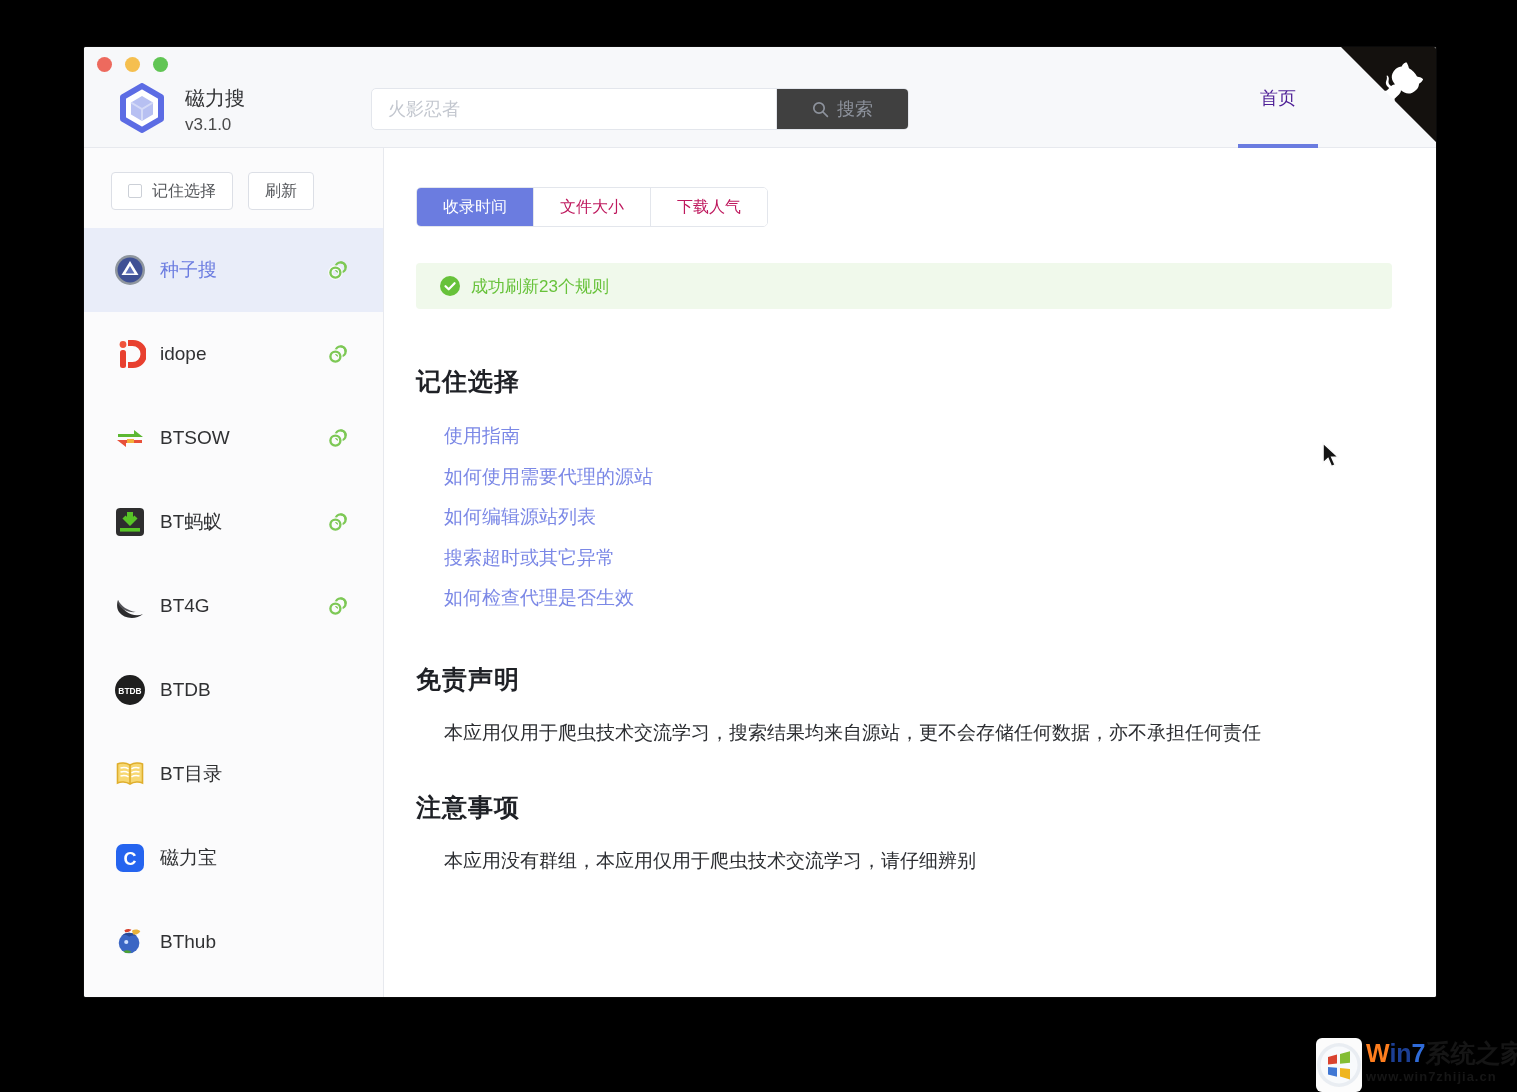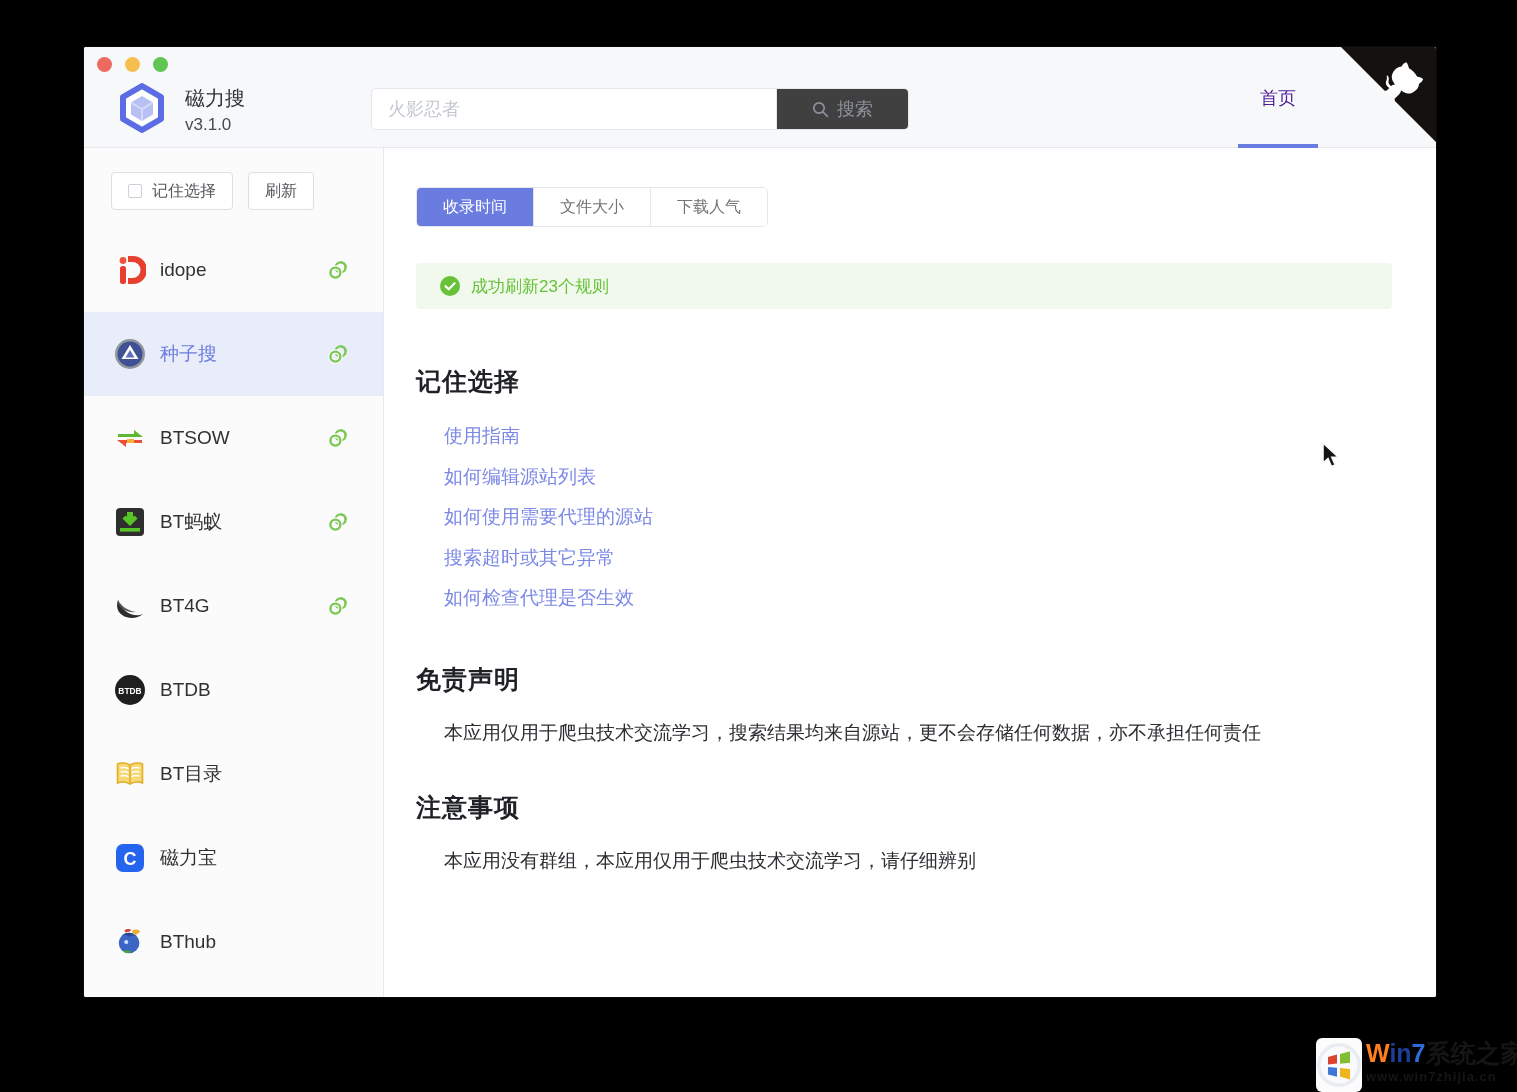--- a/index.html
+++ b/index.html
@@ -76,21 +76,21 @@
   .src-label{ margin-left:14px; font-size:19px; color:#303133; flex:1; }
   .src-item.selected .src-label{ color:#6b7ce0; }
   .proxy-ic{ width:22px; height:22px; flex:none; }
 
   
   .content{ flex:1; background:#fff; padding:39px 8px 0 32px; overflow:hidden; }
 
   .tabs{ display:inline-flex; border:1px solid #e3e6ec; border-radius:5px; overflow:hidden; }
   .tab{
     height:38px; line-height:36px; padding:0 26px; font-size:16px; background:#fff;
-    color:#737373; border:0; border-left:1px solid #e3e6ec; cursor:pointer; font-family:inherit;
+    color:#be185d; border:0; border-left:1px solid #e3e6ec; cursor:pointer; font-family:inherit;
   }
   .tab:first-child{ border-left:0; }
   .tab.active{ background:#6b7ce0; color:#fff; }
 
   .alert{
     margin-top:36px; margin-right:36px; height:46px; background:#f0f9eb; border-radius:4px;
     display:flex; align-items:center; padding:0 16px 0 24px; gap:11px;
   }
   .alert-text{ color:#67c23a; font-size:17px; }
 
@@ -178,49 +178,49 @@
           <span class="cbx"></span>
           <span>记住选择</span>
         </button>
         <button class="side-btn">
           <span>刷新</span>
         </button>
       </div>
 
       <div class="src-list">
 
-        <div class="src-item">
-          <span class="src-icon">
-            <svg width="32" height="32" viewBox="0 0 32 32">
-              <circle cx="9" cy="6.5" r="3.4" fill="#f0543c"></circle>
-              <rect x="6" y="12" width="6" height="18" rx="2.5" fill="#e8402f"></rect>
-              <path d="M14 2 h5 a14 14 0 0 1 0 28 h-5 v-6 h4.5 a8 8 0 0 0 0 -16 H14 Z" fill="#e8402f"></path>
-            </svg>
-          </span>
-          <span class="src-label">idope</span>
-          <span class="proxy-ic">
-            <svg width="22" height="22" viewBox="0 0 22 22">
-              <circle cx="13.6" cy="8.4" r="5" fill="none" stroke="#7dc855" stroke-width="2.4"></circle>
-              <circle cx="8.4" cy="13.6" r="5" fill="none" stroke="#fbfbfc" stroke-width="4.6"></circle>
-              <circle cx="8.4" cy="13.6" r="5" fill="none" stroke="#7dc855" stroke-width="2.4"></circle>
-              <path d="M13.6 3.4 a5 5 0 0 1 5 5" fill="none" stroke="#7dc855" stroke-width="2.4"></path>
-            </svg>
-          </span>
-        </div>
-
         <div class="src-item selected">
           <span class="src-icon">
             <svg width="32" height="32" viewBox="0 0 32 32">
               <circle cx="16" cy="16" r="15" fill="#8f969e"></circle>
               <circle cx="16" cy="16" r="12.5" fill="#3f5094"></circle>
               <path d="M16 7 L24.5 21 L7.5 21 Z" fill="#ffffff"></path>
               <path d="M16 12 L20.5 19.5 L11.5 19.5 Z" fill="#5d6fba"></path>
             </svg>
           </span>
           <span class="src-label">种子搜</span>
+          <span class="proxy-ic">
+            <svg width="22" height="22" viewBox="0 0 22 22">
+              <circle cx="13.6" cy="8.4" r="5" fill="none" stroke="#7dc855" stroke-width="2.4"></circle>
+              <circle cx="8.4" cy="13.6" r="5" fill="none" stroke="#fbfbfc" stroke-width="4.6"></circle>
+              <circle cx="8.4" cy="13.6" r="5" fill="none" stroke="#7dc855" stroke-width="2.4"></circle>
+              <path d="M13.6 3.4 a5 5 0 0 1 5 5" fill="none" stroke="#7dc855" stroke-width="2.4"></path>
+            </svg>
+          </span>
+        </div>
+
+        <div class="src-item">
+          <span class="src-icon">
+            <svg width="32" height="32" viewBox="0 0 32 32">
+              <circle cx="9" cy="6.5" r="3.4" fill="#f0543c"></circle>
+              <rect x="6" y="12" width="6" height="18" rx="2.5" fill="#e8402f"></rect>
+              <path d="M14 2 h5 a14 14 0 0 1 0 28 h-5 v-6 h4.5 a8 8 0 0 0 0 -16 H14 Z" fill="#e8402f"></path>
+            </svg>
+          </span>
+          <span class="src-label">idope</span>
           <span class="proxy-ic">
             <svg width="22" height="22" viewBox="0 0 22 22">
               <circle cx="13.6" cy="8.4" r="5" fill="none" stroke="#7dc855" stroke-width="2.4"></circle>
               <circle cx="8.4" cy="13.6" r="5" fill="none" stroke="#fbfbfc" stroke-width="4.6"></circle>
               <circle cx="8.4" cy="13.6" r="5" fill="none" stroke="#7dc855" stroke-width="2.4"></circle>
               <path d="M13.6 3.4 a5 5 0 0 1 5 5" fill="none" stroke="#7dc855" stroke-width="2.4"></path>
             </svg>
           </span>
         </div>
 
@@ -343,22 +343,22 @@
             <circle cx="10" cy="10" r="10" fill="#67c23a"></circle>
             <path d="M5.5 10.2 L8.7 13.3 L14.6 7.2" fill="none" stroke="#fff" stroke-width="2.2" stroke-linecap="round" stroke-linejoin="round"></path>
           </svg>
         </span>
         <span class="alert-text">成功刷新23个规则</span>
       </div>
 
       <h2 class="sec sec-faq">记住选择</h2>
       <div class="faq-links">
         <a>使用指南</a>
+        <a>如何使用需要代理的源站</a>
         <a>如何编辑源站列表</a>
-        <a>如何使用需要代理的源站</a>
         <a>搜索超时或其它异常</a>
         <a>如何检查代理是否生效</a>
       </div>
 
       <h2 class="sec sec-disc">免责声明</h2>
       <p class="sec-body">本应用仅用于爬虫技术交流学习，搜索结果均来自源站，更不会存储任何数据，亦不承担任何责任</p>
 
       <h2 class="sec sec-note">注意事项</h2>
       <p class="sec-body">本应用没有群组，本应用仅用于爬虫技术交流学习，请仔细辨别</p>
 

